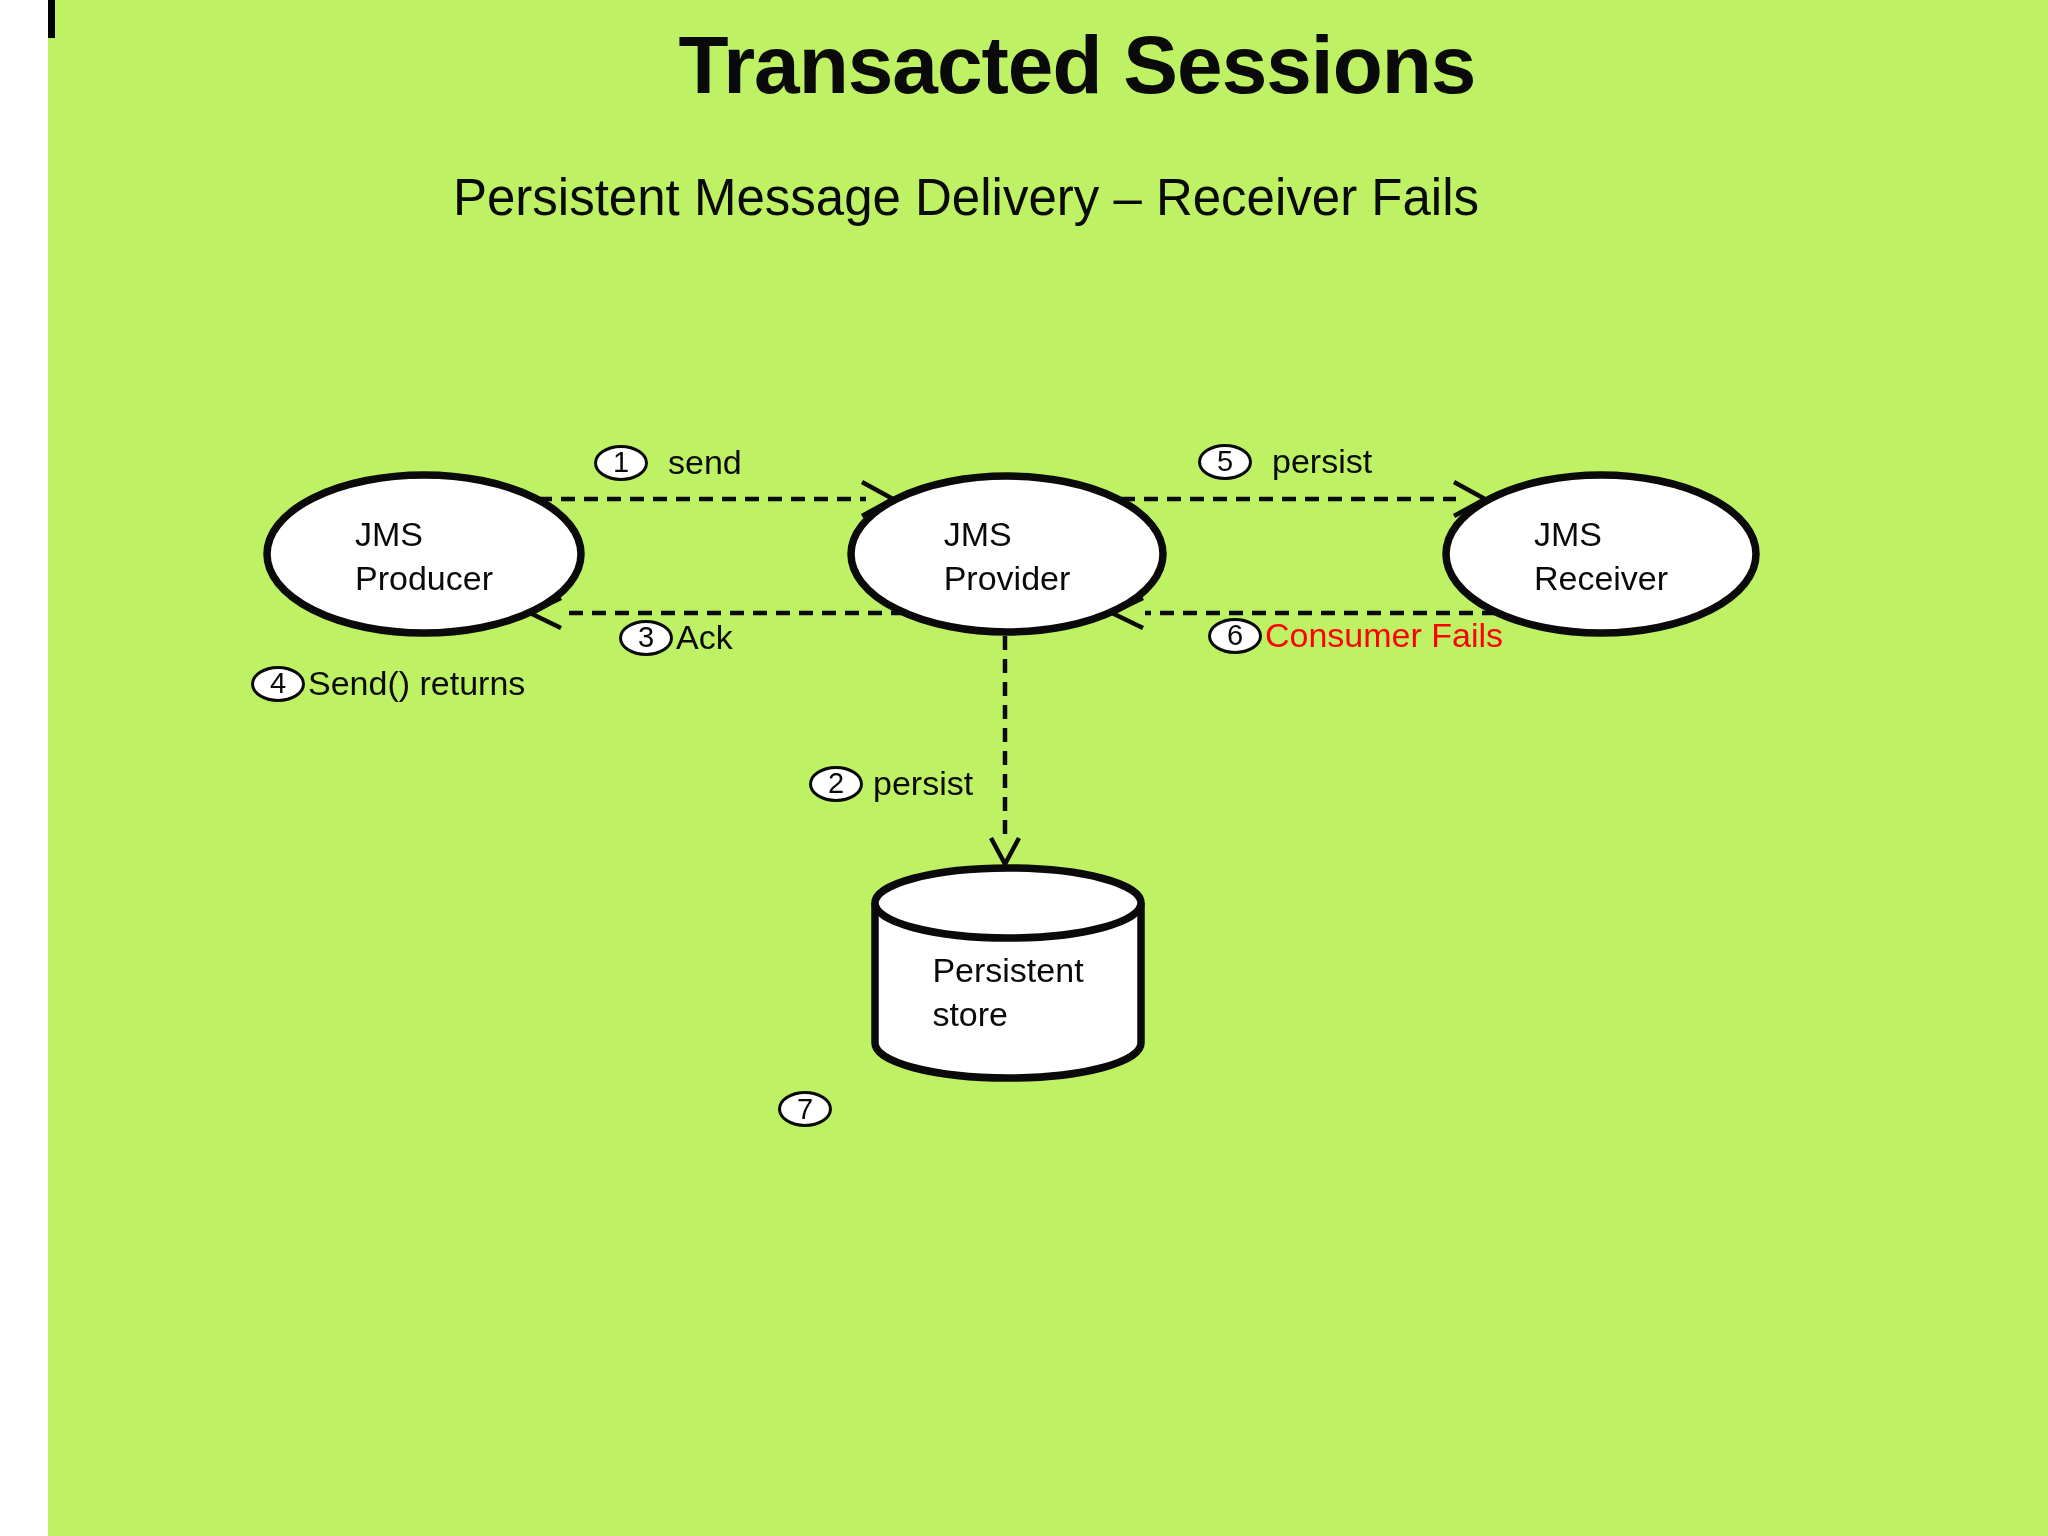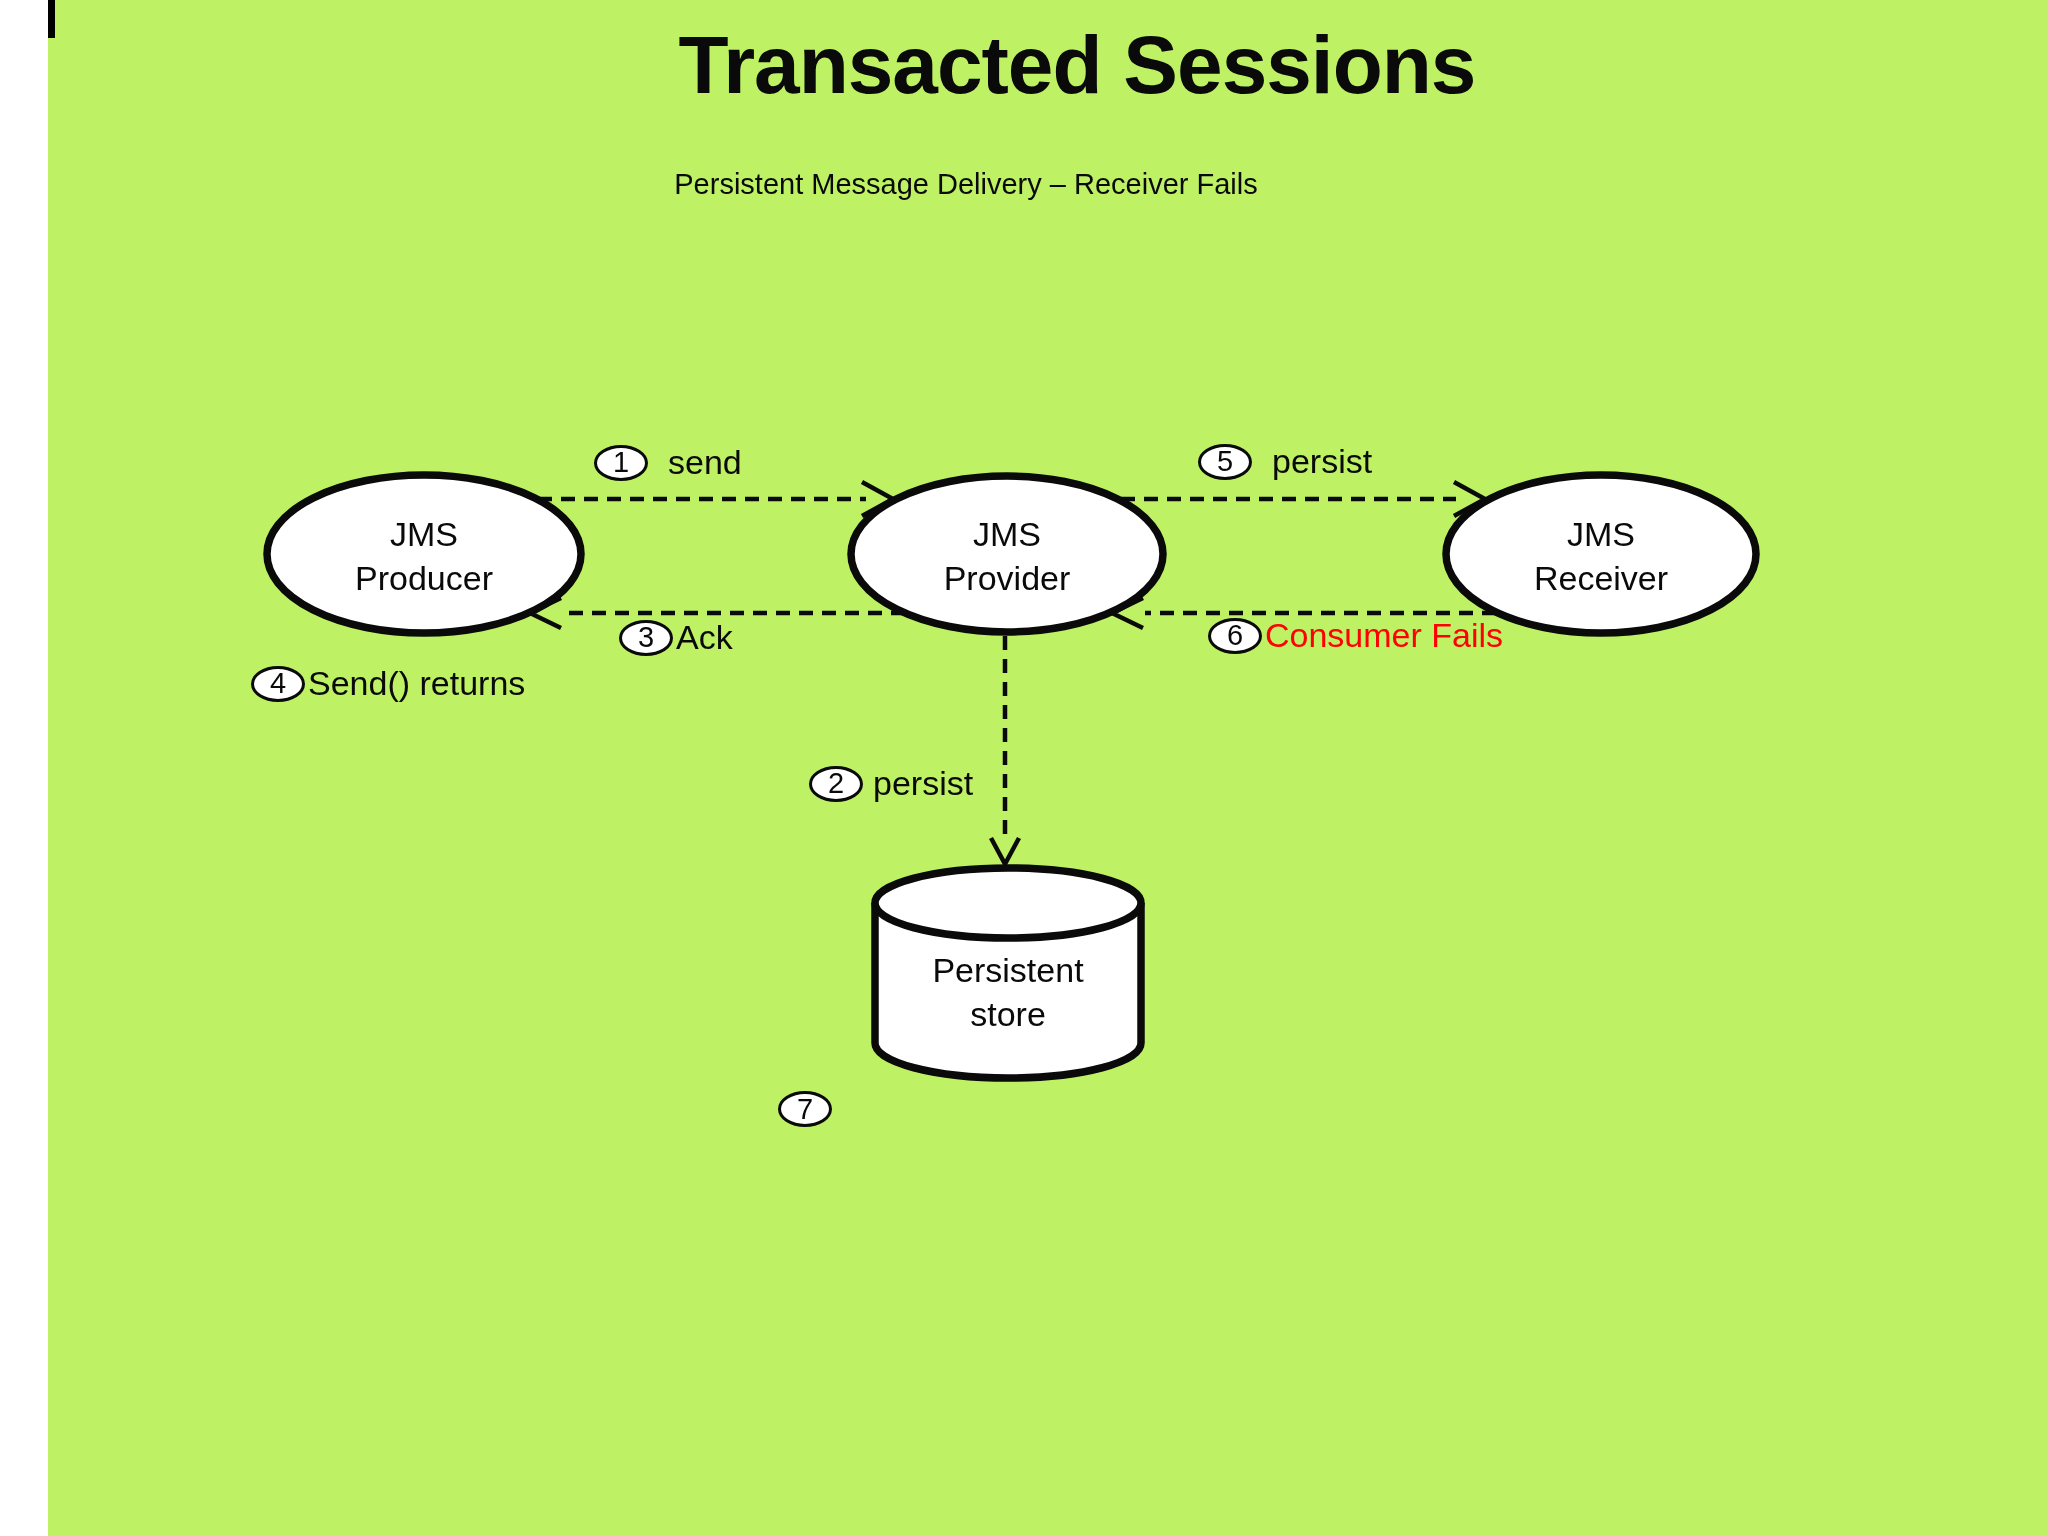--- a/index.html
+++ b/index.html
@@ -8,24 +8,24 @@
     font-family:"Liberation Sans",sans-serif;color:#0a0a0a;margin-left:48px;
   }
   .corner-artifact{position:absolute;left:0;top:0;width:7px;height:38px;background:#000;}
   svg.diagram{position:absolute;left:0;top:0;}
   .title{
     position:absolute;left:1029px;top:18px;transform:translateX(-50%);
     font-size:82px;font-weight:700;letter-spacing:-1px;white-space:nowrap;
   }
   .subtitle{
     position:absolute;left:918px;top:168px;transform:translateX(-50%);
-    font-size:29px;white-space:nowrap;
+    font-size:51px;white-space:nowrap;
   }
   .node-label{
-    position:absolute;transform:translateX(-50%);text-align:center;
+    position:absolute;transform:translateX(-50%);text-align:left;
     font-size:34px;line-height:44px;white-space:nowrap;
   }
   .node-producer{left:376px;top:512px;}
   .node-provider{left:959px;top:512px;}
   .node-receiver{left:1553px;top:512px;}
   .node-store{left:960px;top:948px;}
   .step{position:absolute;display:flex;align-items:center;font-size:34px;white-space:nowrap;}
   .badge{
     flex:none;width:54px;height:36px;box-sizing:border-box;
     border:3.5px solid #0a0a0a;border-radius:50%;

